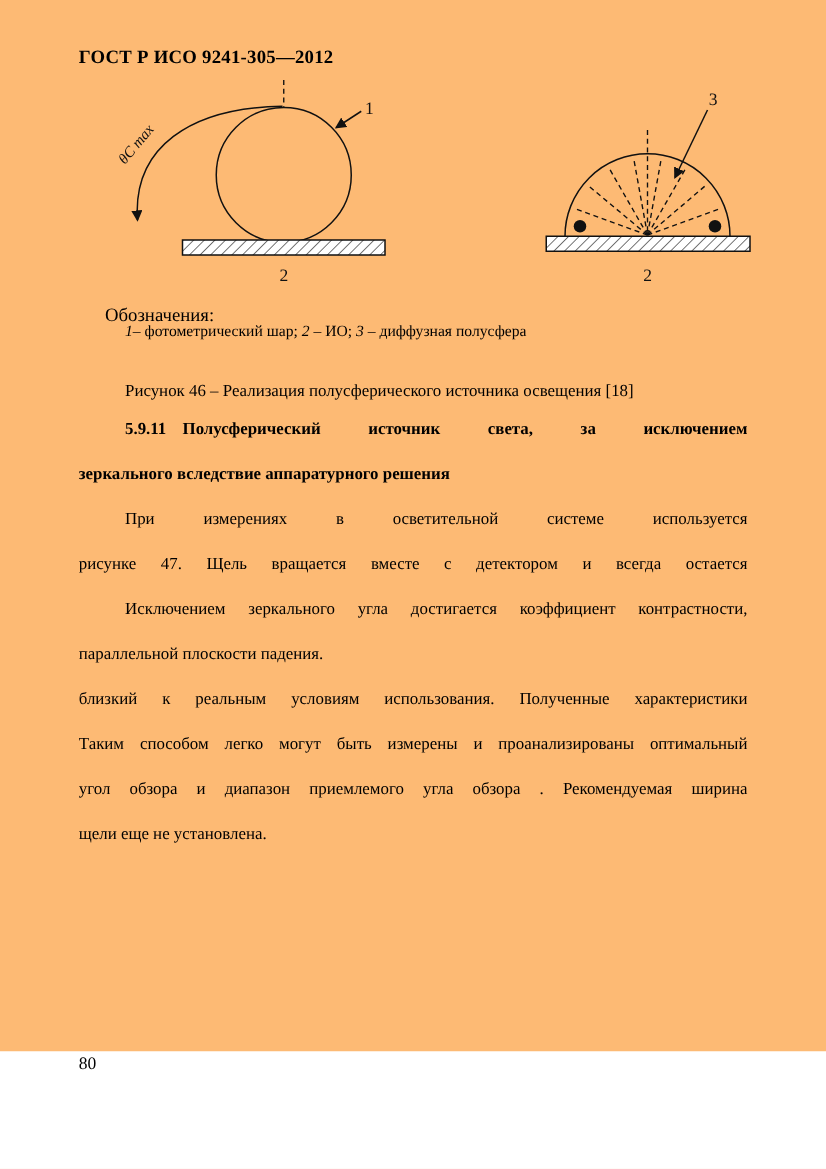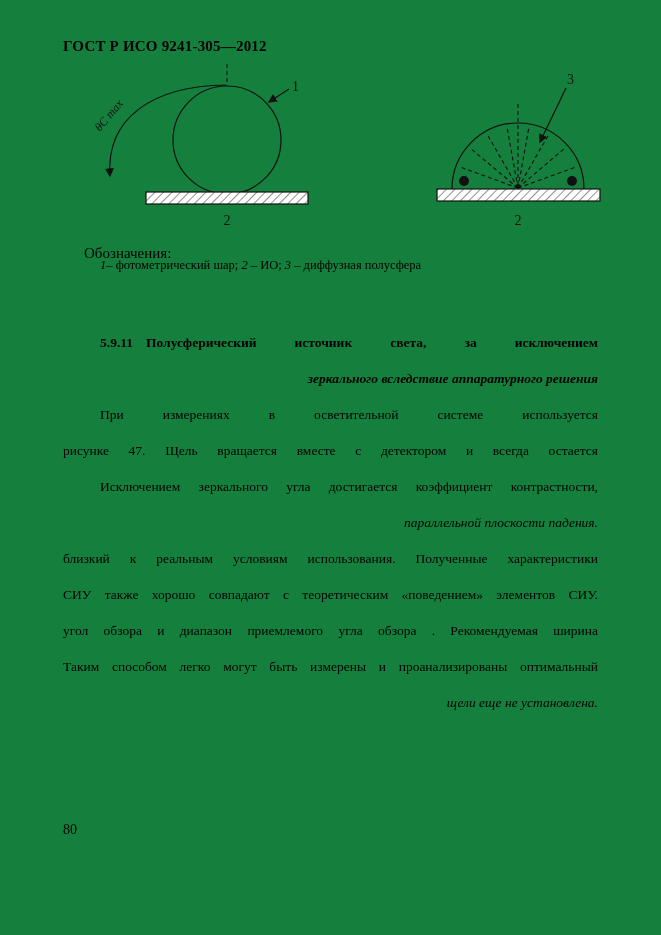--- a/index.html
+++ b/index.html
@@ -4,21 +4,21 @@
 <style>
   * { margin:0; padding:0; box-sizing:border-box; }
   html, body { background:#ffffff; }
   body {
     width:661px; height:935px;
     font-family:"Liberation Serif", serif;
     color:#000;
     position:relative;
     overflow:hidden;
   }
-  .page { position:relative; width:661px; height:935px; background:#15803d; }
+  .page { position:relative; width:661px; height:841px; background:#fdba74; }
 
   .doc-header {
     position:absolute; left:63px; top:38px;
     font-size:15px; font-weight:700; letter-spacing:0.2px;
   }
 
   .figure-area { position:absolute; left:0; top:58px; width:661px; height:178px; }
   svg text { font-family:"Liberation Serif", serif; fill:#111; }
   .fig-num   { font-size:14px; }
   .fig-angle { font-size:12px; font-style:italic; }
@@ -26,26 +26,26 @@
   .solid { stroke:#111; stroke-width:1.2; fill:none; }
 
   .legend-title { position:absolute; left:84px; top:245px; font-size:15px; }
   .legend-items { position:absolute; left:100px; top:258px; font-size:12.5px; }
   .legend-items .it { font-style:italic; }
   .caption { position:absolute; left:100px; top:305px; font-size:13.5px; }
 
   .body-text { position:absolute; left:63px; top:325px; width:535px; font-size:13.5px; }
   .line { height:36px; line-height:36px; overflow:hidden; }
   .jl { text-align:justify; text-align-last:justify; }
-  .ll { text-align:right;font-style:italic; }
+  .ll { text-align:left; }
   .ind { text-indent:37px; }
   .hbold { font-weight:700; }
   .secnum { margin-right:13px; font-weight:700; }
 
-  .page-num { position:absolute; left:63px; top:822px; font-size:14px; }
+  .page-num { position:absolute; left:63px; top:844px; font-size:14px; }
 </style>
 </head>
 <body>
 
 <div class="page">
 
   <div class="doc-header">ГОСТ Р ИСО 9241-305—2012</div>
 
   <div class="figure-area">
     <svg width="661" height="178" viewBox="0 0 661 178">
@@ -92,36 +92,36 @@
       </g>
     </svg>
   </div>
 
   <div class="legend-title">Обозначения:</div>
 
   <div class="legend-items">
     <span class="it">1</span><span>– фотометрический шар; </span><span class="it">2</span><span> – ИО; </span><span class="it">3</span><span> – диффузная полусфера</span>
   </div>
 
+  <div class="caption">Рисунок 46 – Реализация полусферического источника освещения [18]</div>
 
   <div class="body-text">
 
     <div class="line jl ind hbold">
       <span class="secnum">5.9.11</span><span>Полусферический источник света, за исключением</span>
     </div>
     <div class="line ll hbold">зеркального вследствие аппаратурного решения</div>
 
     <div class="line jl ind">При измерениях в осветительной системе используется</div>
     <div class="line jl">рисунке 47. Щель вращается вместе с детектором и всегда остается</div>
     <div class="line jl ind">Исключением зеркального угла достигается коэффициент контрастности,</div>
 
     <div class="line ll">параллельной плоскости падения.</div>
     <div class="line jl">близкий к реальным условиям использования. Полученные характеристики</div>
-    <div class="line jl">СИУ также хорошо совпадают с теоретическим «поведением» элементов СИУ.</div>
+    <div class="line jl">Таким способом легко могут быть измерены и проанализированы оптимальный</div>
     <div class="line jl">угол обзора и диапазон приемлемого угла обзора . Рекомендуемая ширина</div>
-    <div class="line jl">Таким способом легко могут быть измерены и проанализированы оптимальный</div>
     <div class="line ll">щели еще не установлена.</div>
 
   </div>
 
   <div class="page-num">80</div>
 
 </div>
 
 </body></html>

